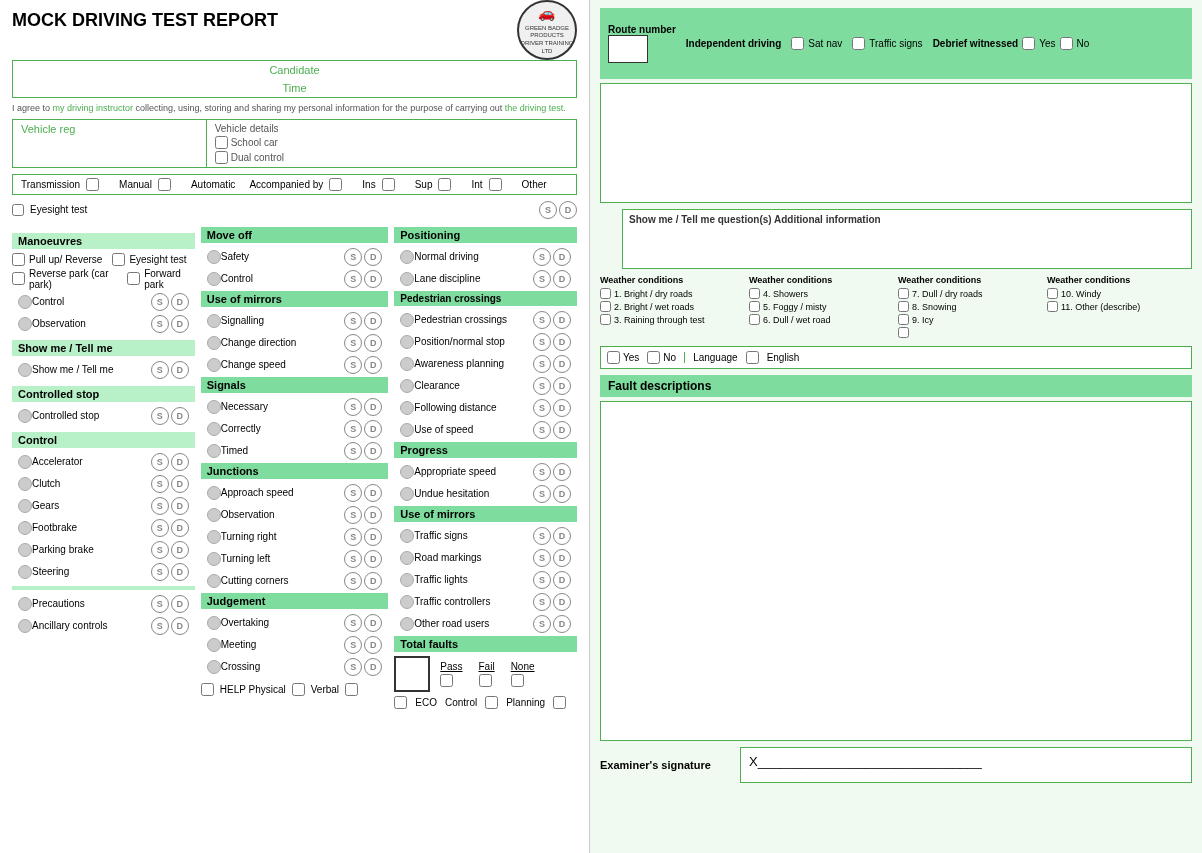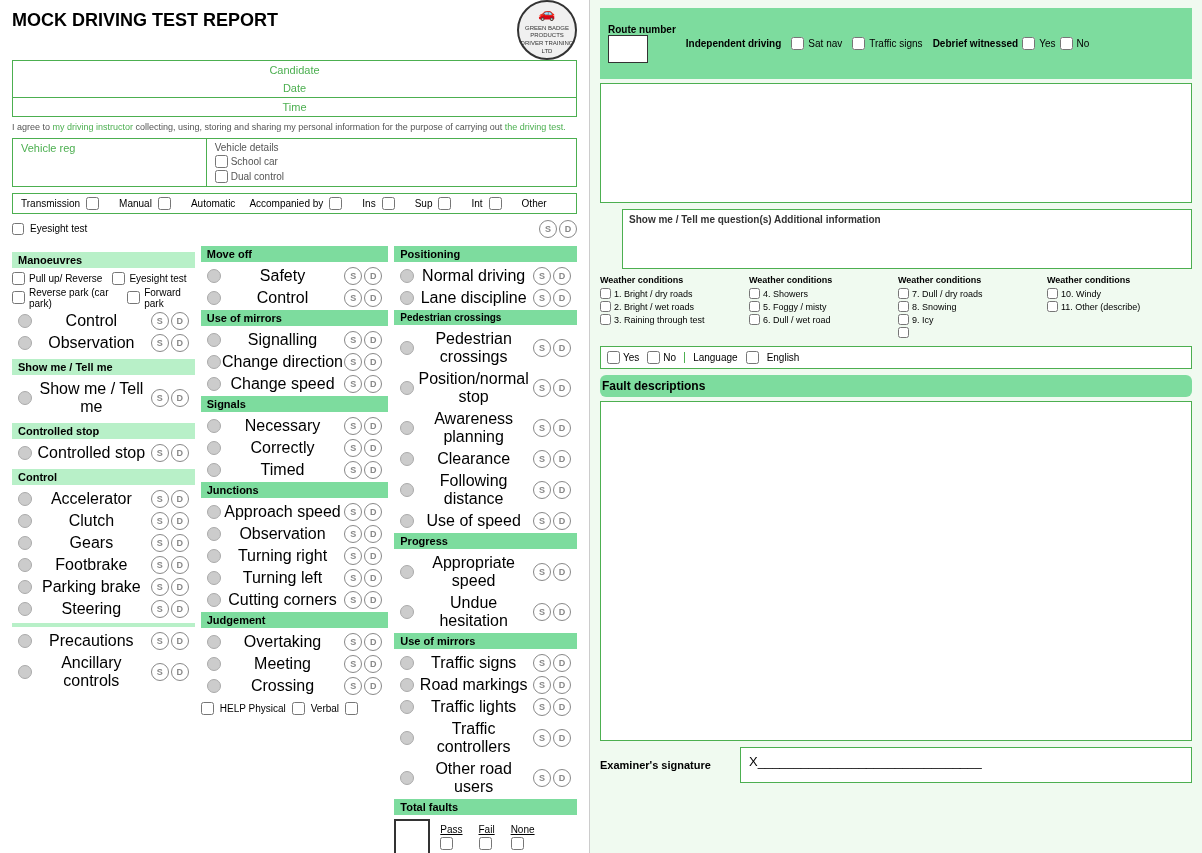--- a/index.html
+++ b/index.html
@@ -67,55 +67,54 @@
 
     .weather-grid { display: grid; grid-template-columns: repeat(4, 1fr); gap: 4px; margin-bottom: 6px; }
     .weather-col { font-size: 9px; }
     .weather-title { font-weight: bold; margin-bottom: 3px; font-size: 9px; }
     .weather-item { display: flex; align-items: center; gap: 3px; margin-bottom: 2px; }
     .weather-item input[type=checkbox] { width: 11px; height: 11px; }
 
     .lang-row { display: flex; align-items: center; gap: 8px; padding: 4px 6px; border: 1px solid #4CAF50; margin-bottom: 6px; background: #fff; font-size: 10px; }
     .lang-row label { display: flex; align-items: center; gap: 3px; }
 
-    .fault-section { background: #7ddc9e; padding: 4px 2px; font-weight: bold; font-size: 12px; margin-bottom: 4px; border-radius: 6px; }
+    .fault-section { background: #7ddc9e; padding: 4px 8px; font-weight: bold; font-size: 12px; margin-bottom: 4px; }
     .fault-area { border: 1px solid #4CAF50; min-height: 340px; background: #fff; margin-bottom: 6px; padding: 4px; }
 
     .signature-row { display: flex; align-items: center; gap: 10px; margin-top: 4px; }
     .signature-label { font-weight: bold; font-size: 11px; min-width: 130px; }
     .signature-line { flex: 1; border: 1px solid #4CAF50; padding: 6px 8px; font-size: 13px; background: #fff; min-height: 36px; }
     .total-faults-row { display: flex; align-items: center; gap: 10px; margin-top: 4px; }
     .total-box { width: 36px; height: 36px; border: 2px solid #333; background: #fff; display: flex; align-items: center; justify-content: center; font-size: 14px; font-weight: bold; }
     .pass-fail-group { display: flex; gap: 16px; font-size: 10px; }
     .pass-fail-item { display: flex; flex-direction: column; align-items: flex-start; gap: 2px; text-decoration: underline; }
 
     .help-row { display: flex; align-items: center; gap: 6px; font-size: 10px; margin-top: 4px; }
     .eco-row { display: flex; align-items: center; gap: 8px; font-size: 10px; margin-top: 4px; }
     .item-with-sd { display: flex; align-items: center; justify-content: space-between; padding: 1px 6px; margin-bottom: 2px; }
-    .item-with-sd .name { font-size: 16px; flex: 1; text-align: center; }
+    .item-with-sd .name { font-size: 10px; flex: 1; }
   </style>
 </head>
 <body>
 
 <div class="left-panel">
   <div style="display:flex; justify-content:space-between; align-items:flex-start;">
     <h1 class="title">MOCK DRIVING TEST REPORT</h1>
     <div class="logo">
       <div style="font-size:7px; text-align:center; line-height:1.3;">
         <div style="font-size:14px; margin-bottom:2px;">🚗</div>
         <div style="font-size:6px; max-width:55px;">GREEN BADGE PRODUCTS DRIVER TRAINING LTD</div>
       </div>
     </div>
   </div>
 
   <div class="form-fields">
     <div class="form-row-split">
       <div class="cell">Candidate</div>
     </div>
-    <div class="form-row">Date</div>
     <div class="form-row">Time</div>
   </div>
 
   <p class="consent-text">
     I agree to <span>my driving instructor</span> collecting, using, storing and sharing my personal information for the purpose of carrying out <span>the driving test.</span>
   </p>
 
   <div class="vehicle-row">
     <div class="vehicle-cell">Vehicle reg</div>
     <div class="vehicle-cell" style="flex:2; color:#333;">

